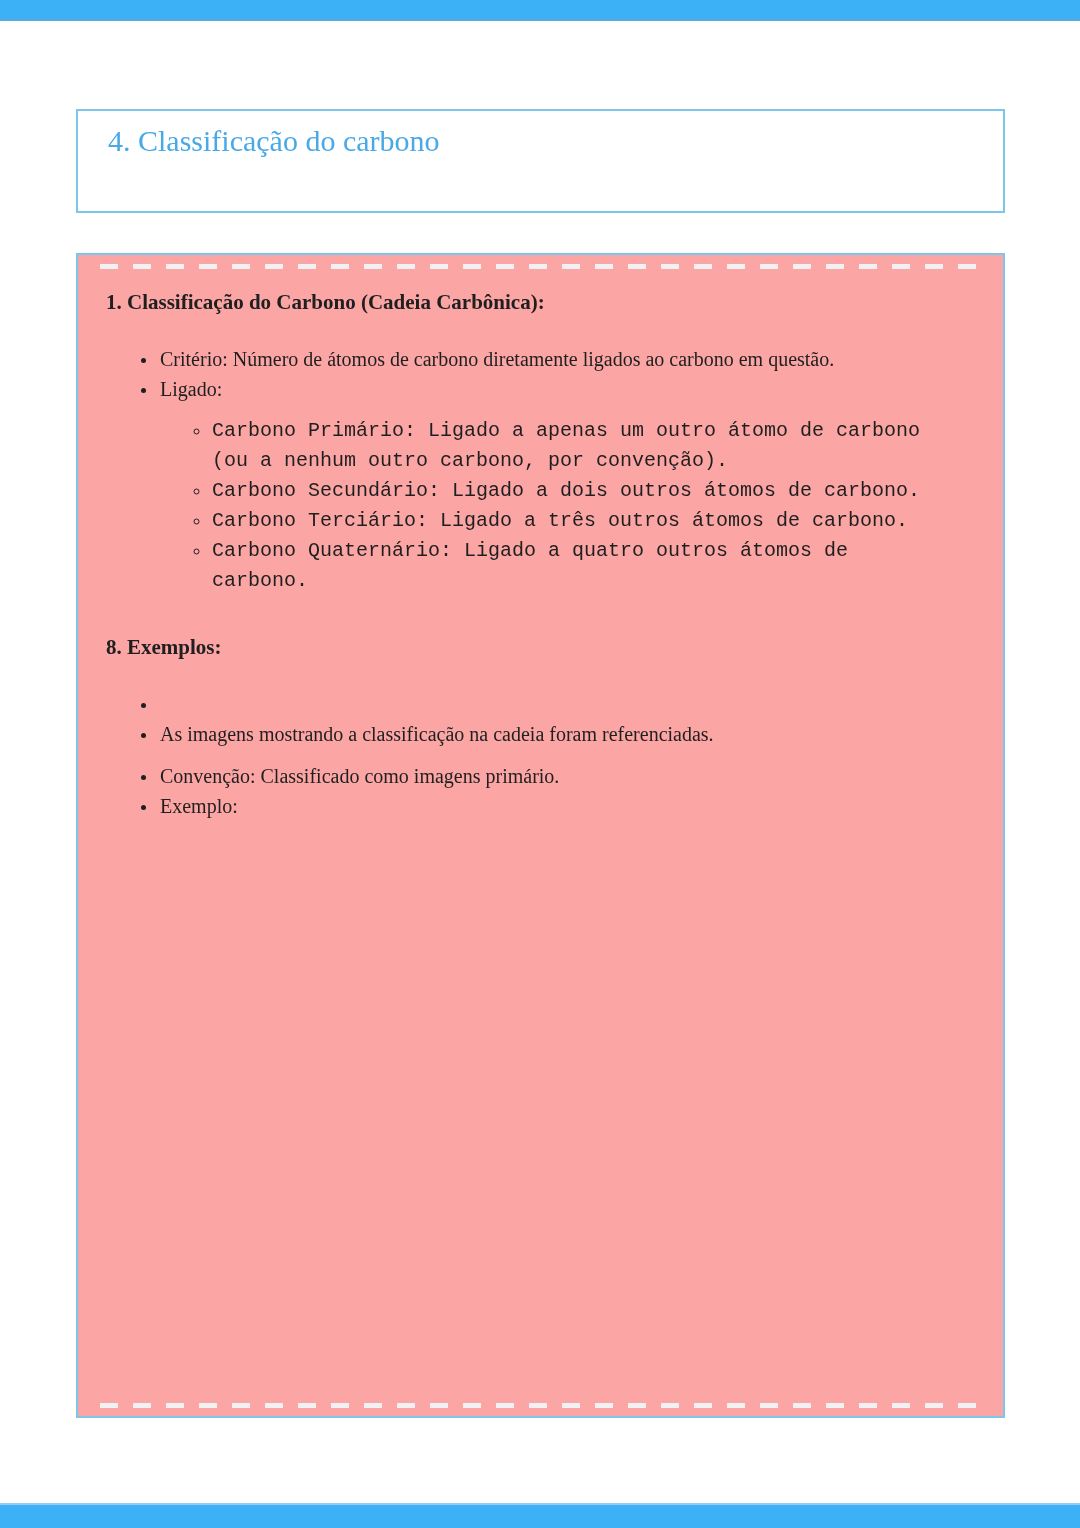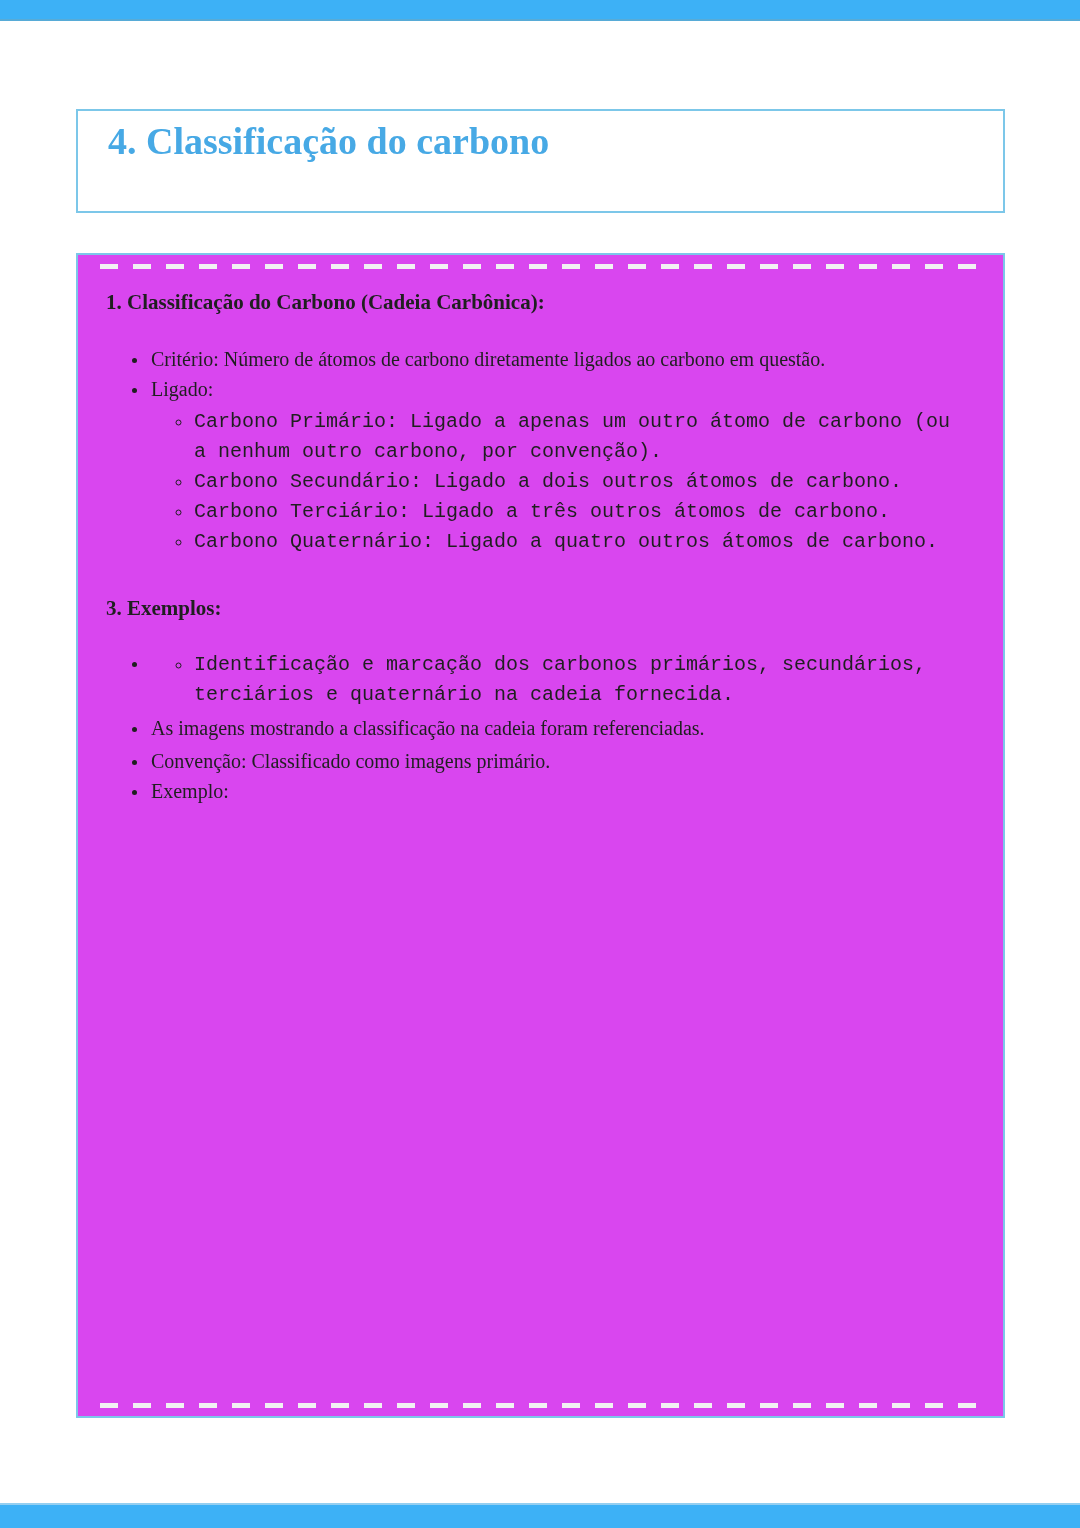--- a/index.html
+++ b/index.html
@@ -24,44 +24,44 @@
     position:absolute;bottom:0;left:0;width:1080px;height:25px;
     background:var(--accent);
     border-top:2px solid rgba(170,215,240,0.8);
   }
   .header-card{
     position:absolute;left:76px;top:109px;width:929px;height:104px;
     border:2px solid var(--card-border);
     padding:13px 30px 0 30px;background:#ffffff;
   }
   .page-title{
-    font-size:38px;font-weight:bold;color:var(--title-color);
+    font-size:30px;font-weight:normal;color:var(--title-color);
     line-height:34px;margin:0;
   }
   .page-subtitle{
     font-size:24px;line-height:30px;margin:7px 0 0 0;color:var(--ink);
   }
   .content-card{
     position:absolute;left:76px;top:253px;width:929px;height:1165px;
     border:2px solid var(--card-border);
-    padding:34px 28px 0 28px;background:#d946ef;
+    padding:34px 28px 0 28px;background:#fca5a5;
     font-size:20px;
   }
   .dash-line{
     position:absolute;left:22px;right:22px;height:5px;
     background:repeating-linear-gradient(90deg,#f1f1f3 0px,#f1f1f3 18px,transparent 18px,transparent 33px);
   }
   .dash-line.top{top:9px;}
   .dash-line.bottom{bottom:8px;}
   .section-heading{
     font-size:21px;font-weight:bold;line-height:26px;
     margin:38px 0 29px 0;color:var(--ink);
   }
   .section:first-child .section-heading{margin-top:0;}
-  ul{margin:3px;padding:0;}
+  ul{margin:12px;padding:0;}
   ul.l1{padding-left:40px;list-style-type:disc;}
   ul.l2{padding-left:38px;list-style-type:circle;font-family:Liberation Mono, monospace;}
   li{line-height:30px;padding-left:2px;}
   li::marker{font-size:17px;}
   sub{font-size:13px;line-height:0;}
 </style>
 </head>
 <body>
 
 <div class="top-bar"></div>
@@ -79,25 +79,23 @@
           <li><span>Critério: Número de átomos de carbono diretamente ligados ao carbono em questão.</span></li>
           <li><span>Ligado:</span><ul class="l2">
               <li><span>Carbono Primário: Ligado a apenas um outro átomo de carbono (ou a nenhum outro carbono, por convenção).</span></li>
               <li><span>Carbono Secundário: Ligado a dois outros átomos de carbono.</span></li>
               <li><span>Carbono Terciário: Ligado a três outros átomos de carbono.</span></li>
               <li><span>Carbono Quaternário: Ligado a quatro outros átomos de carbono.</span></li>
             </ul></li>
         </ul>
       </section>
       <section class="section">
-        <h3 class="section-heading">3. Exemplos:</h3>
+        <h3 class="section-heading">8. Exemplos:</h3>
         <ul class="l1">
-          <li><ul class="l2">
-              <li><span>Identificação e marcação dos carbonos primários, secundários, terciários e quaternário na cadeia fornecida.</span></li>
-            </ul></li>
+          <li></li>
           <li><span>As imagens mostrando a classificação na cadeia foram referenciadas.</span></li>
         </ul>
       </section>
       <section class="section">
         <ul class="l1">
           <li><span>Convenção: Classificado como imagens primário.</span></li>
           <li><span>Exemplo:</span></li>
         </ul>
       </section>
     </div>

